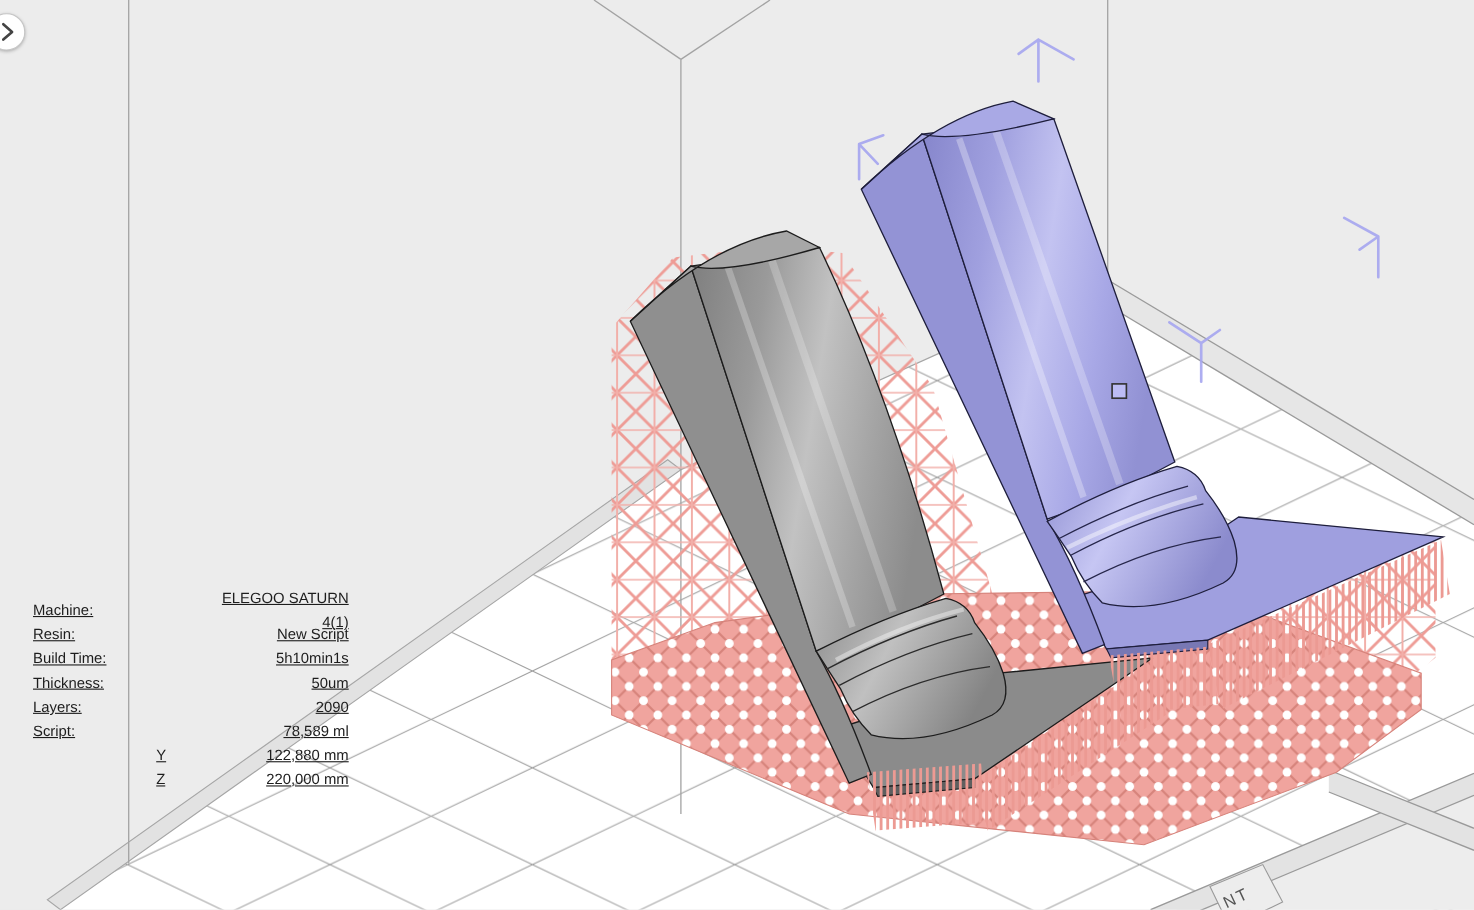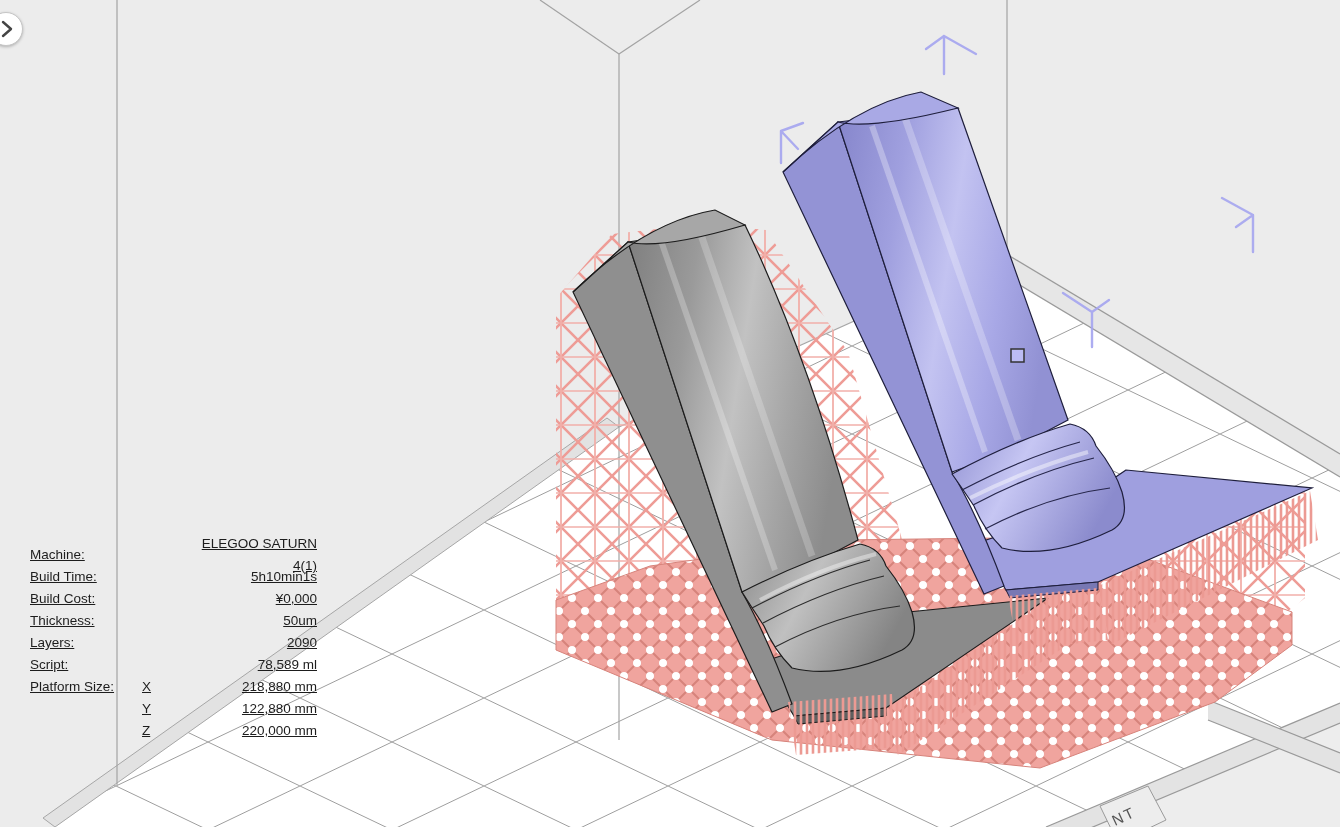--- a/index.html
+++ b/index.html
@@ -167,48 +167,43 @@
   </svg>
 </div>
 
 <div class="info-panel">
   <div class="info-row">
       <span class="info-label">Machine:</span>
       <span class="info-axis"></span>
       <span class="info-value">ELEGOO SATURN 4(1)</span>
     </div>
   <div class="info-row">
+      <span class="info-label">Resin:</span>
+      <span class="info-axis"></span>
+      <span class="info-value">New Script</span>
+    </div>
+  <div class="info-row">
       <span class="info-label">Build Time:</span>
       <span class="info-axis"></span>
       <span class="info-value">5h10min1s</span>
     </div>
   <div class="info-row">
-      <span class="info-label">Build Cost:</span>
-      <span class="info-axis"></span>
-      <span class="info-value">¥0,000</span>
-    </div>
-  <div class="info-row">
       <span class="info-label">Thickness:</span>
       <span class="info-axis"></span>
       <span class="info-value">50um</span>
     </div>
   <div class="info-row">
       <span class="info-label">Layers:</span>
       <span class="info-axis"></span>
       <span class="info-value">2090</span>
     </div>
   <div class="info-row">
       <span class="info-label">Script:</span>
       <span class="info-axis"></span>
       <span class="info-value">78,589 ml</span>
-    </div>
-  <div class="info-row">
-      <span class="info-label">Platform Size:</span>
-      <span class="info-axis">X</span>
-      <span class="info-value">218,880 mm</span>
     </div>
   <div class="info-row">
       <span class="info-label"></span>
       <span class="info-axis">Y</span>
       <span class="info-value">122,880 mm</span>
     </div>
   <div class="info-row">
       <span class="info-label"></span>
       <span class="info-axis">Z</span>
       <span class="info-value">220,000 mm</span>

